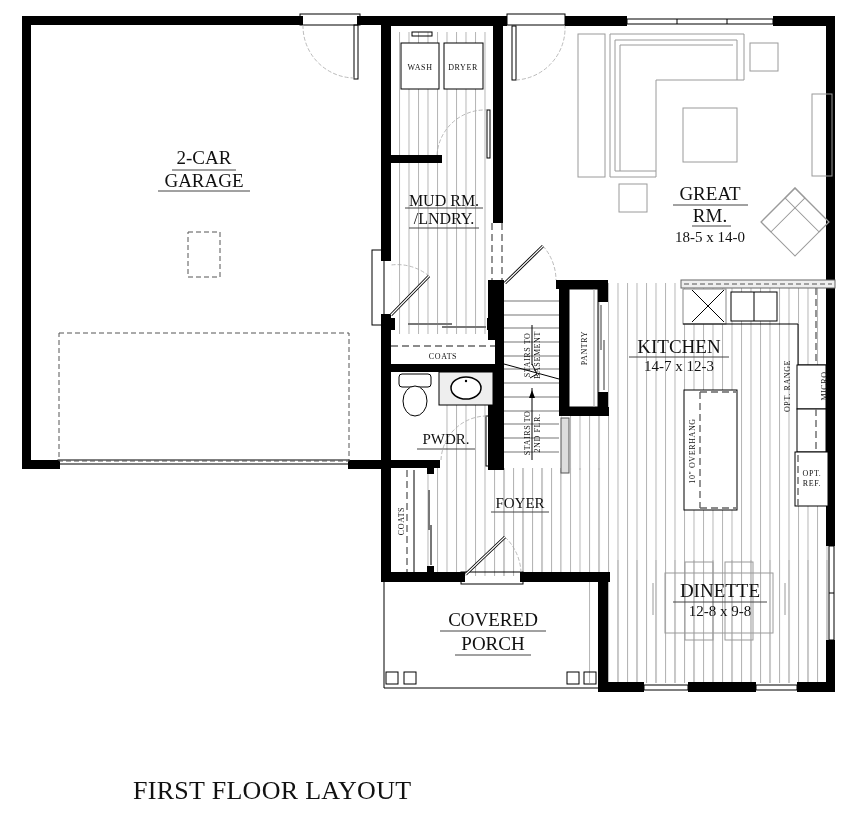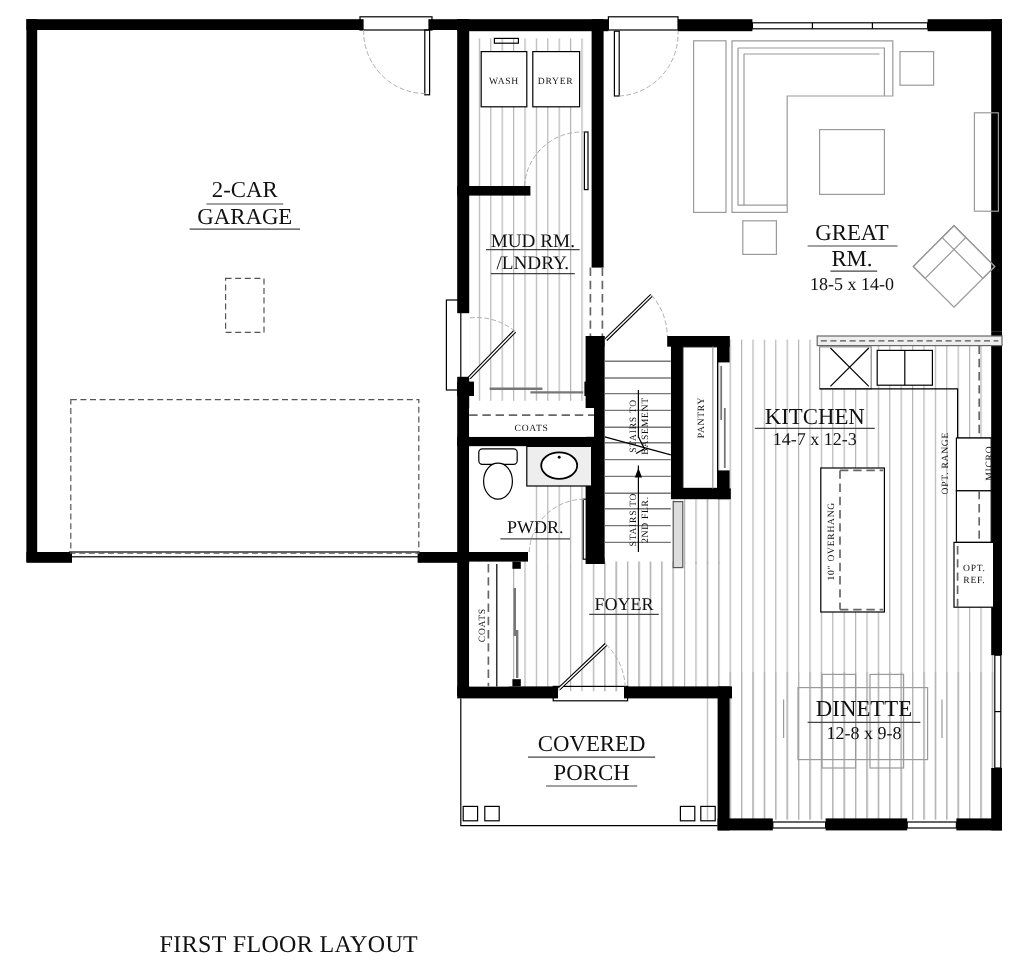--- a/index.html
+++ b/index.html
@@ -10,21 +10,21 @@
   .room-dim { font-size: 15px; }
   .tiny { font-size: 8px; letter-spacing: 0.6px; }
   .wall { fill: #000; }
   .thin { stroke: #000; stroke-width: 1; fill: none; }
   .furn { stroke: #9a9a9a; stroke-width: 1; fill: none; }
   .dash { stroke: #666; stroke-width: 1.4; fill: none; stroke-dasharray: 7 4; }
   .dash-fine { stroke: #555; stroke-width: 1; fill: none; stroke-dasharray: 5 3; }
   .swing { stroke: #aaa; stroke-width: 0.8; fill: none; stroke-dasharray: 4 2; }
   .title {
     position: absolute; left: 133px; top: 776px;
-    font-family: "Liberation Serif", serif; font-size: 20px; color: #111;
+    font-family: "Liberation Serif", serif; font-size: 26px; color: #111;
     letter-spacing: 0.3px;
   }
 </style>
 </head>
 <body>
 
 <svg id="plan" viewBox="0 0 863 813" xmlns="http://www.w3.org/2000/svg">
   <defs>
     <pattern id="plank" width="9.5" height="10" patternUnits="userSpaceOnUse">
       <line x1="0.5" y1="0" x2="0.5" y2="10" stroke="#b5b5b5" stroke-width="1"></line>

